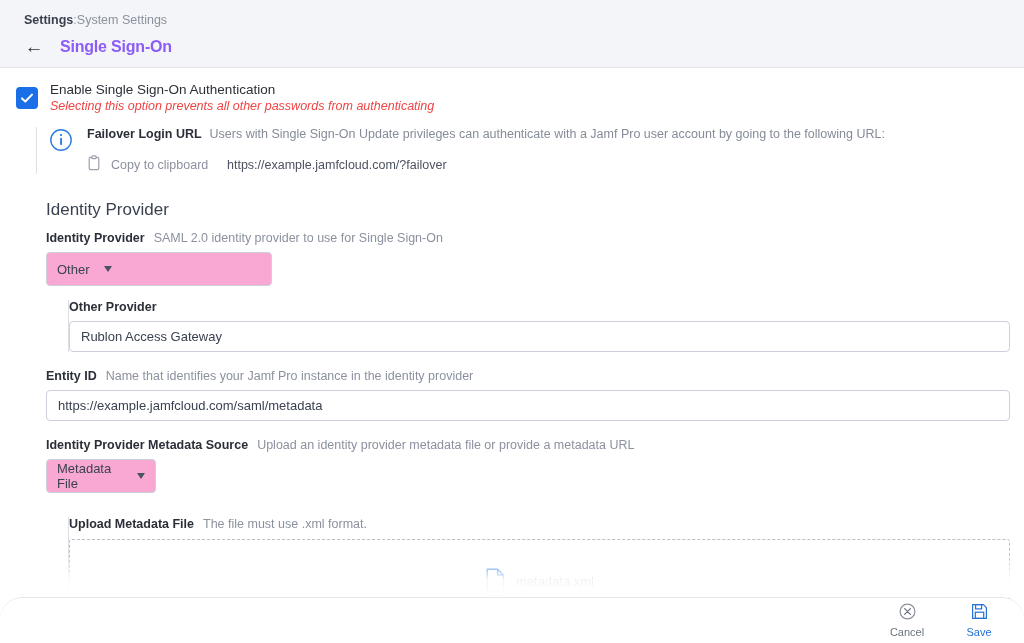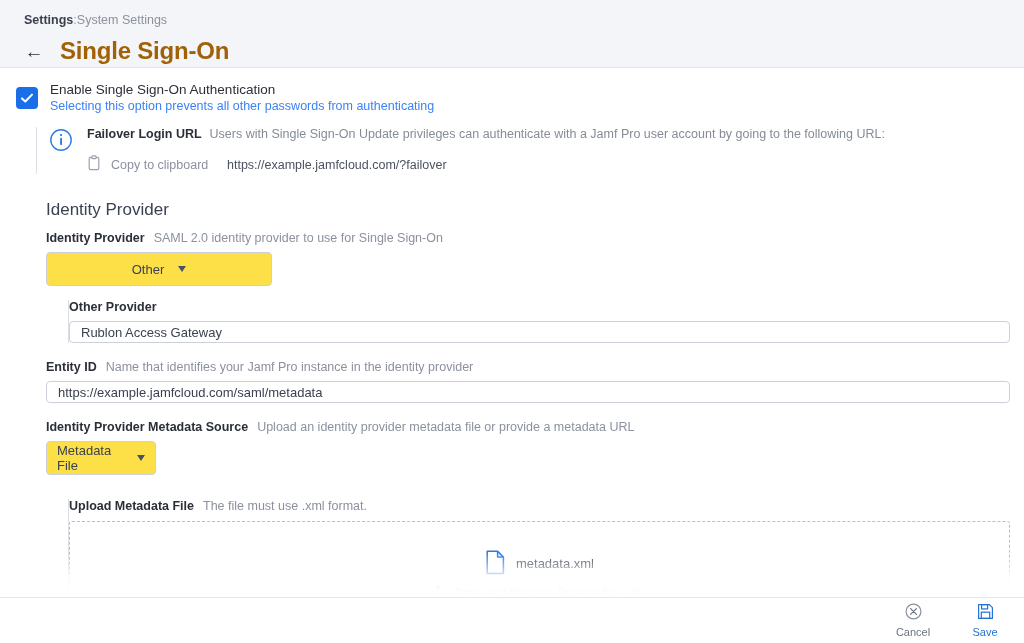--- a/index.html
+++ b/index.html
@@ -39,23 +39,23 @@
   }
   .back-arrow {
     font-size: 19px;
     color: #2b2f38;
     line-height: 1;
     width: 20px;
     text-align: center;
     cursor: pointer;
   }
   .page-title {
-    font-size: 24px;
+    font-size: 16px;
     font-weight: bold;
-    color: #a16207;
+    color: #8b5cf6;
     letter-spacing: -0.2px;
   }
 
   
   .body-area {
     position: relative;
     height: 575px;
     overflow: hidden;
     background: #fff;
   }
@@ -71,21 +71,21 @@
     border-radius: 4px;
     background: #1a6ee8;
     flex: 0 0 auto;
     position: relative;
     cursor: pointer;
     margin-top: 1px;
   }
   .checkbox svg { position: absolute; top: 4px; left: 4px; }
   .enable-texts { display: flex; flex-direction: column; gap: 2px; }
   .enable-title { font-size: 13.5px; color: #2b2f38; }
-  .enable-sub { font-size: 12.5px; color: #3b82f6; }
+  .enable-sub { font-size: 12.5px; color: #ef4444; font-style: italic; }
 
   
   .failover-block {
     margin: 14px 0 0 36px;
     padding-left: 12px;
     border-left: 1px solid #dcdfe5;
     display: flex;
     gap: 14px;
     align-items: flex-start;
   }
@@ -115,41 +115,41 @@
     display: flex; align-items: baseline; gap: 9px;
     font-size: 12.5px; margin-bottom: 7px;
   }
   .field-label { font-weight: bold; color: #2b2f38; }
   .field-hint { color: #8b919e; }
 
   .select-box {
     height: 31px;
     border: 1px solid #ccd0d9;
     border-radius: 4px;
-    background: #fde047;
-    display: flex;
-    align-items: center;
-    justify-content: center;
+    background: #f9a8d4;
+    display: flex;
+    align-items: center;
+    justify-content: flex-start;
     padding: 16px 10px;
     font-size: 13px;
     color: #3a4150;
     cursor: pointer;
   }
   .caret {
     width: 0; height: 0;
     border-left: 4.5px solid transparent;
     border-right: 4.5px solid transparent;
     border-top: 6px solid #4a5163;
     margin-left: 14px;
   }
   .sel-idp { width: 226px; }
   .sel-meta { width: 110px; }
 
   .text-input {
-    height: 22px;
+    height: 31px;
     border: 1px solid #ccd0d9;
     border-radius: 4px;
     background: #fff;
     display: flex;
     align-items: center;
     padding: 0 11px;
     font-size: 13px;
     color: #3a4150;
     cursor: text;
   }
@@ -202,21 +202,22 @@
   .footer {
     position: absolute;
     left: 0; right: 0; bottom: 0;
     height: 46px;
     background: #ffffff;
     border-top: 1px solid #e6e8ed;
     display: flex;
     align-items: center;
     justify-content: flex-end;
     gap: 26px;
-    padding-right: 16px;
+    padding-right: 22px;
+    border-radius: 22px;
   }
   .foot-btn {
     display: flex; flex-direction: column; align-items: center;
     gap: 2px; cursor: pointer; width: 46px;
   }
   .foot-label { font-size: 11px; }
   .cancel-label { color: #6b7280; }
   .save-label { color: #2472d4; }
 </style>
 </head>

